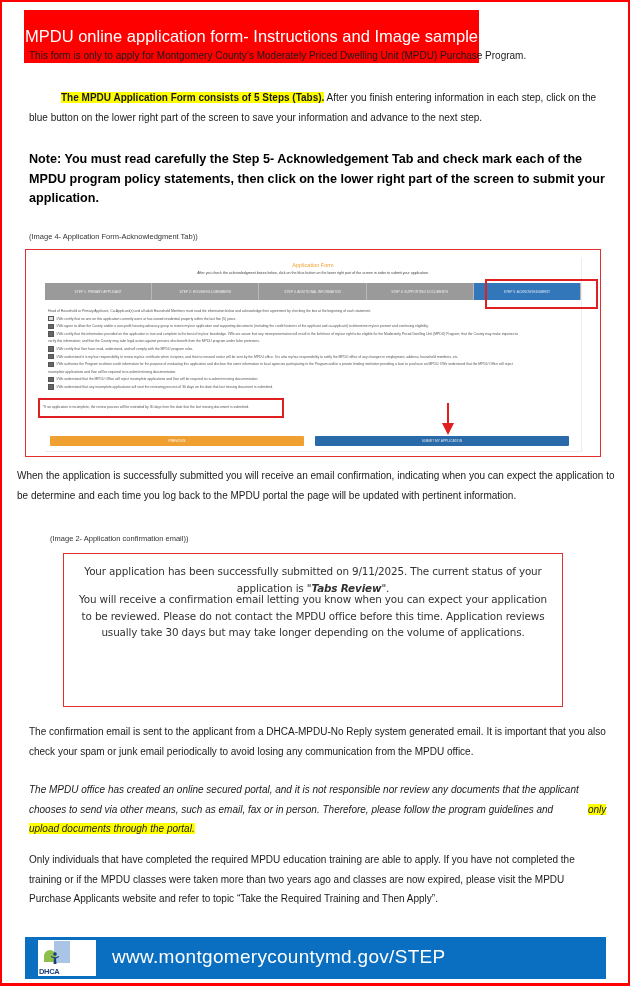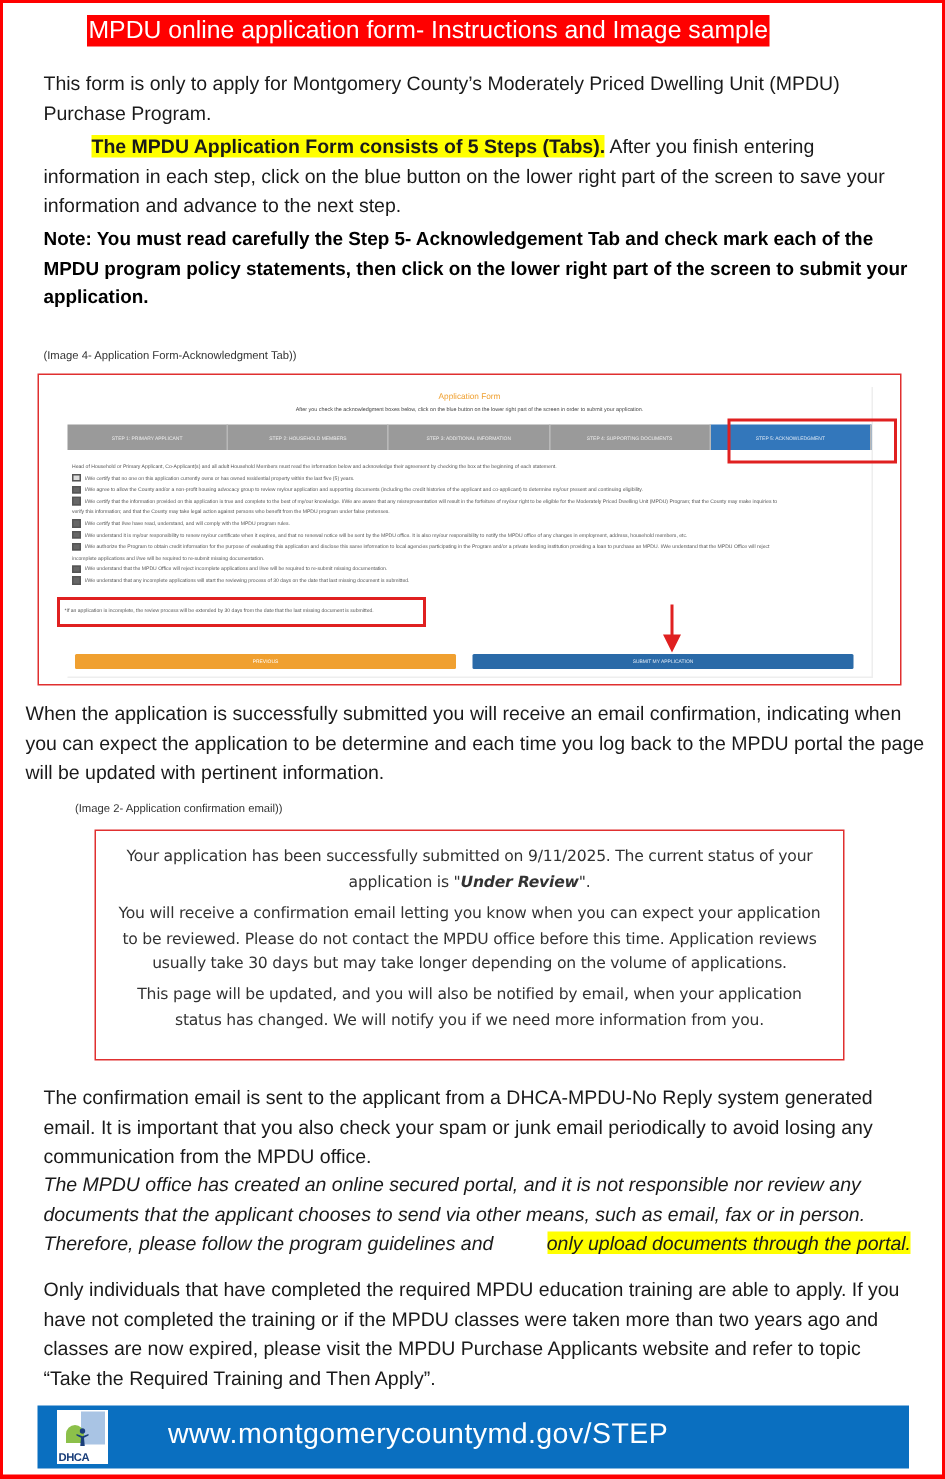--- a/index.html
+++ b/index.html
@@ -1,19 +1,19 @@
 <!DOCTYPE html>
 <html><head>
 <meta charset="utf-8">
 <style>
   html, body { margin: 0; padding: 0; background: #ffffff; }
   body { width: 630px; height: 986px; position: relative; overflow: hidden; font-family: "Liberation Sans", sans-serif; color: #1a1a1a; }
   .page-frame { position: absolute; left: 0; top: 0; width: 630px; height: 986px; box-sizing: border-box; border: 2px solid #ff0000; border-bottom-width: 3px; }
-  .title { position: absolute; left: 24px; top: 10px; background: #ff0000; color: #ffffff; font-size: 16.5px; line-height: 21px; padding: 0 1px; white-space: nowrap; margin-left: 34px; }
-  .para { position: absolute; left: 29px; width: 580px; font-size: 13px; line-height: 19.5px; color: #1a1a1a; }
+  .title { position: absolute; left: 24px; top: 10px; background: #ff0000; color: #ffffff; font-size: 16.5px; line-height: 21px; padding: 16px 1px; white-space: nowrap; }
+  .para { position: absolute; left: 29px; width: 580px; font-size: 10px; line-height: 19.5px; color: #1a1a1a; }
   .hl { background: #ffff00; margin-left: 32px; }
   .bold { font-weight: bold; }
   .note { color: #000000; font-weight: bold; font-size: 12.6px; line-height: 19.5px; }
   .caption { position: absolute; font-size: 7.5px; color: #333; white-space: nowrap; }
 
   
   .shot1 { position: absolute; left: 25px; top: 249px; width: 576px; height: 208px; box-sizing: border-box; border: 1px solid #e03030; background: #fff; overflow: hidden; }
   .shot1-inner { position: absolute; left: 19px; top: 8px; width: 536px; height: 193px; border-right: 1px solid #eee; border-bottom: 1px solid #eee; }
   .form-title { position: absolute; left: 0; width: 100%; top: 4px; text-align: center; font-size: 5.5px; color: #f0a030; }
   .form-sub { position: absolute; left: 0; width: 100%; top: 13px; text-align: center; font-size: 3.6px; color: #444; }
@@ -28,26 +28,26 @@
   .note-box-text { position: absolute; left: 3px; top: 5px; font-size: 3.4px; color: #555; white-space: nowrap; }
   .down-arrow { position: absolute; left: 402px; top: 145px; width: 2px; height: 24px; background: #e02020; }
   .down-arrow::after { content: ""; position: absolute; left: -5px; top: 20px; border-left: 6px solid transparent; border-right: 6px solid transparent; border-top: 12px solid #e02020; }
   .btn-prev { position: absolute; left: 5px; top: 178px; width: 254px; height: 10px; background: #f0a030; color: #fff; font-size: 3.3px; display: flex; align-items: center; justify-content: center; border-radius: 1px; }
   .btn-submit { position: absolute; left: 270px; top: 178px; width: 254px; height: 10px; background: #2a6aa8; color: #dfe9f5; font-size: 3.3px; display: flex; align-items: center; justify-content: center; border-radius: 1px; }
 
   
   .shot2 { position: absolute; left: 63px; top: 553px; width: 500px; height: 154px; box-sizing: border-box; border: 1px solid #e03030; background: #fff; font-family: "DejaVu Sans", sans-serif; }
   .shot2 p { margin: 0; text-align: center; font-size: 10.4px; line-height: 16.5px; color: #333; letter-spacing: -0.15px; }
   .shot2 .p1 { position: absolute; left: 12px; right: 12px; top: 9px; }
-  .shot2 .p2 { position: absolute; left: 12px; right: 12px; top: 47px; }
+  .shot2 .p2 { position: absolute; left: 12px; right: 12px; top: 37px; }
   .shot2 .p3 { position: absolute; left: 12px; right: 12px; top: 101px; }
 
   
   .banner { position: absolute; left: 25px; top: 937px; width: 581px; height: 42px; background: #0a6fc0; }
-  .logo { position: absolute; left: 13px; top: 3px; width: 34px; height: 36px; background: #ffffff; }
+  .logo { position: absolute; left: 13px; top: 3px; width: 34px; height: 36px; background: #ffffff; padding-left: 24px; }
   .logo-bldg { position: absolute; left: 16px; top: 1px; width: 16px; height: 22px; background: #a9c4e4; }
   .logo-bldg2 { position: absolute; left: 6px; top: 10px; width: 12px; height: 12px; background: #8cc04a; border-radius: 6px 6px 0 0; }
   .logo-person { position: absolute; left: 12px; top: 12px; width: 10px; height: 12px; }
   .logo-text { position: absolute; left: 1px; bottom: 0px; font-size: 7.5px; font-weight: bold; color: #1a3e7a; letter-spacing: -0.3px; }
   .url { position: absolute; left: 87px; top: 8px; color: #ffffff; font-size: 19px; line-height: 24px; letter-spacing: 0.3px; white-space: nowrap; }
 </style>
 </head>
 <body>
 
 <div class="page-frame"></div>
@@ -96,23 +96,22 @@
     <div class="btn-prev">PREVIOUS</div>
     <div class="btn-submit">SUBMIT MY APPLICATION</div>
   </div>
 </div>
 
 <div class="para" style="left:17px; width:600px; top:466px;">When the application is successfully submitted you will receive an email confirmation, indicating when you can expect the application to be determine and each time you log back to the MPDU portal the page will be updated with pertinent information.</div>
 
 <div class="caption" style="left:50px; top:534px;">(Image 2- Application confirmation email))</div>
 
 <div class="shot2">
-  <p class="p1"><span>Your application has been successfully submitted on 9/11/2025. The current status of your application is "</span><b><i>Under Review</i></b><span>".</span></p>
+  <p class="p1"><span>Your application has been successfully submitted on 9/11/2025. The current status of your application is "</span><b><i>Tabs Review</i></b><span>".</span></p>
   <p class="p2">You will receive a confirmation email letting you know when you can expect your application to be reviewed. Please do not contact the MPDU office before this time.  Application reviews usually take 30 days but may take longer depending on the volume of applications.</p>
-  <p class="p3">This page will be updated, and you will also be notified by email, when your application status has changed. We will notify you if we need more information from you.</p>
 </div>
 
 <div class="para" style="top:722px;">The confirmation email is sent to the applicant from a DHCA-MPDU-No Reply system generated email.  It is important that you also check your spam or junk email periodically to avoid losing any communication from the MPDU office.</div>
 
 <div class="para" style="top:780px;font-style:italic;">
   <span>The MPDU office has created an online secured portal, and it is not responsible nor review any documents that the applicant chooses to send via other means, such as email, fax or in person. Therefore, please follow the program guidelines and </span><span class="hl">only upload documents through the portal.</span>
 </div>
 
 <div class="para" style="top:850px;">Only individuals that have completed the required MPDU education training are able to apply.  If you have not completed the training or if the MPDU classes were taken more than two years ago and classes are now expired, please visit the MPDU Purchase Applicants website and refer to topic “Take the Required Training and Then Apply”.</div>
 

